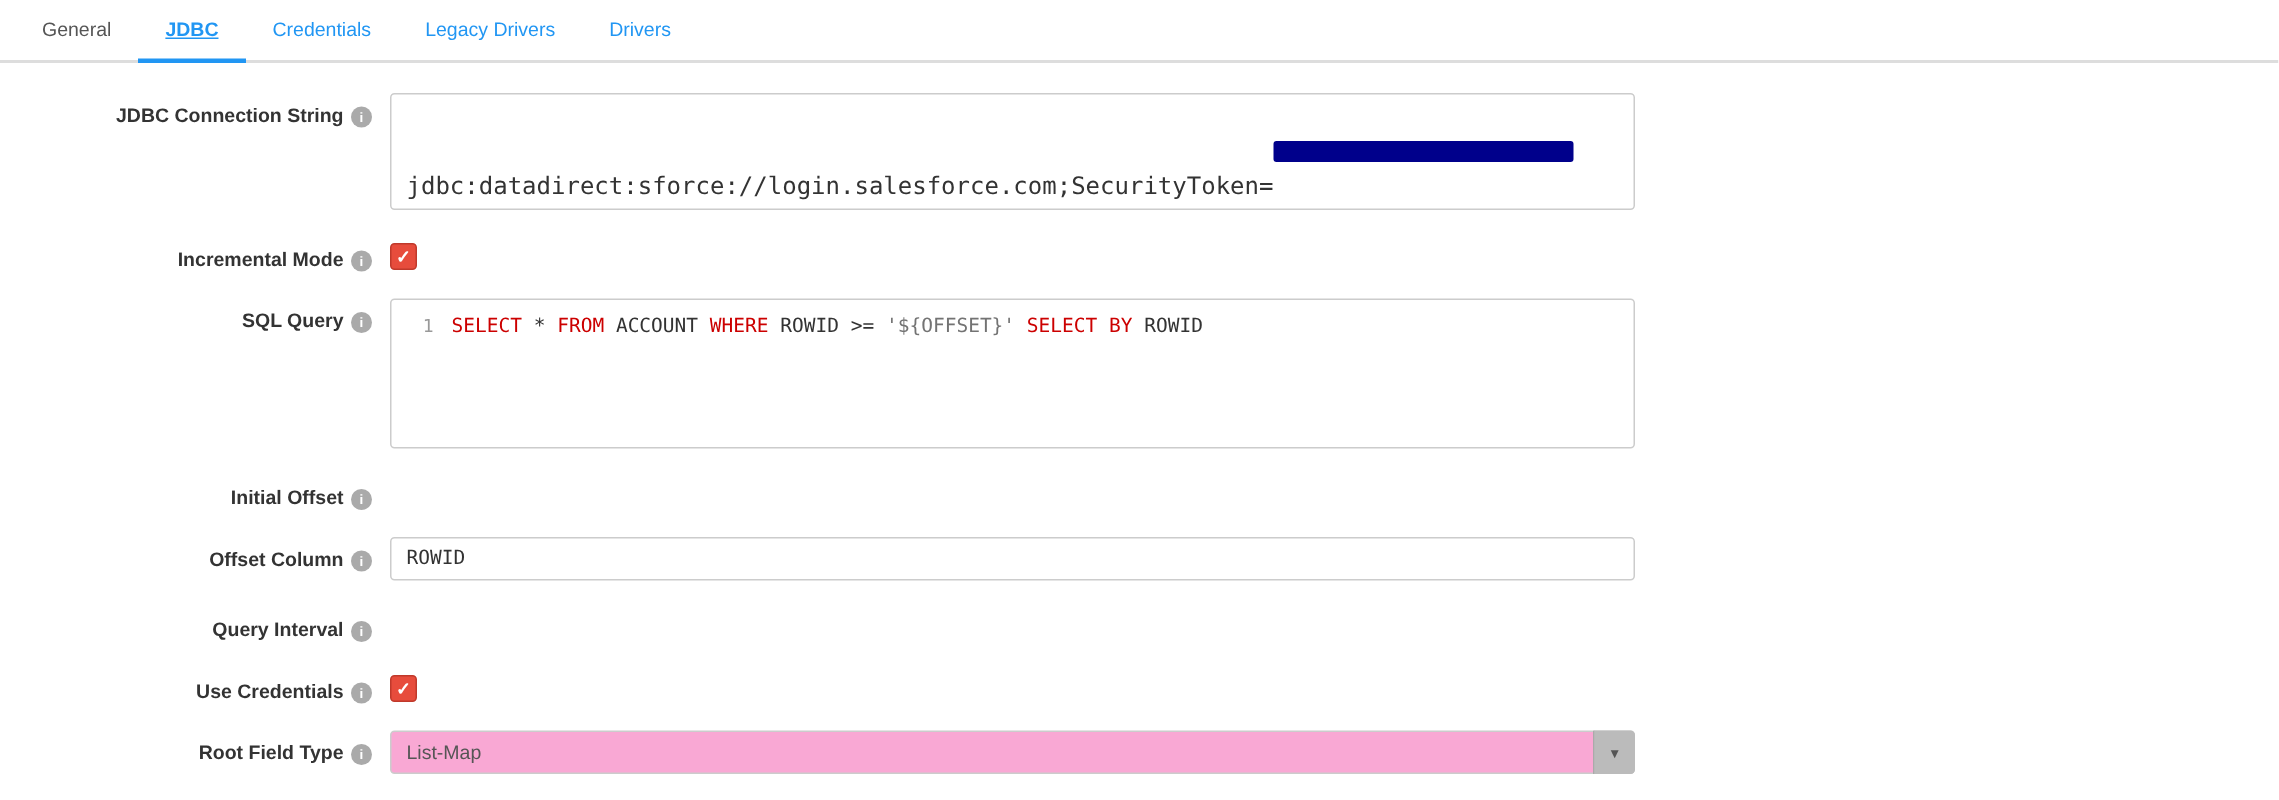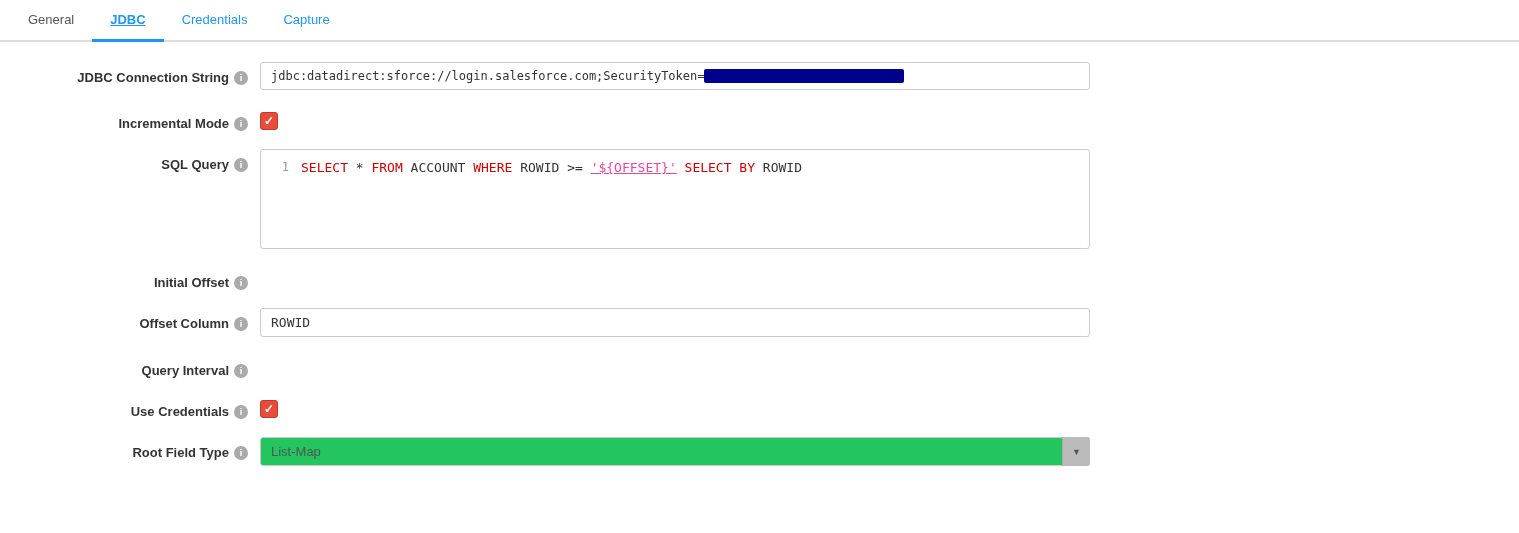--- a/index.html
+++ b/index.html
@@ -49,21 +49,21 @@
 
     .form-label {
       width: 220px;
       text-align: right;
       padding-right: 12px;
       padding-top: 7px;
       font-weight: bold;
       font-size: 13px;
       color: #333;
       display: flex;
-      align-items: center;
+      align-items: flex-start;
       justify-content: flex-end;
       gap: 5px;
     }
 
     .info-icon {
       display: inline-flex;
       align-items: center;
       justify-content: center;
       width: 14px;
       height: 14px;
@@ -119,21 +119,21 @@
       user-select: none;
       font-size: 12px;
     }
 
     .sql-content {
       color: #333;
     }
 
     
     .kw { color: #cc0000; font-weight: normal; }
-    .str { color: #ec4899; text-decoration: underline; }
+    .str { color: #737373; }
     .plain { color: #333; }
 
     
     .checkbox-wrap {
       display: flex;
       align-items: center;
       padding-top: 4px;
     }
 
     .custom-checkbox {
@@ -162,21 +162,21 @@
       max-width: 830px;
     }
 
     .select-input {
       width: 100%;
       padding: 6px 30px 6px 10px;
       border: 1px solid #ccc;
       border-radius: 3px;
       font-size: 13px;
       color: #555;
-      background: #22c55e;
+      background: #f9a8d4;
       appearance: none;
       -webkit-appearance: none;
     }
 
     .select-arrow {
       position: absolute;
       right: 0;
       top: 0;
       bottom: 0;
       width: 28px;
@@ -192,39 +192,41 @@
 
     .select-arrow::after {
       content: '▼';
       color: #555;
       font-size: 9px;
     }
 
     
     .conn-string {
       font-family: monospace;
-      font-size: 12px;
+      font-size: 16px;
+      margin-top: 45px;
     }
 
     .masked {
       background: #00008b;
       color: #00008b;
       border-radius: 2px;
       padding: 0 2px;
       user-select: none;
     }
   </style>
 </head>
 <body>
 
 <div class="tabs">
   <div class="tab general">General</div>
   <div class="tab active">JDBC</div>
   <div class="tab">Credentials</div>
-  <div class="tab">Capture</div>
+  <div class="tab">Legacy Drivers</div>
+  <div class="tab">Drivers</div>
 </div>
 
 <div class="form-area">
 
   <div class="form-row">
     <div class="form-label">
       <span>JDBC Connection String</span>
       <span class="info-icon">i</span>
     </div>
     <div class="form-control">

